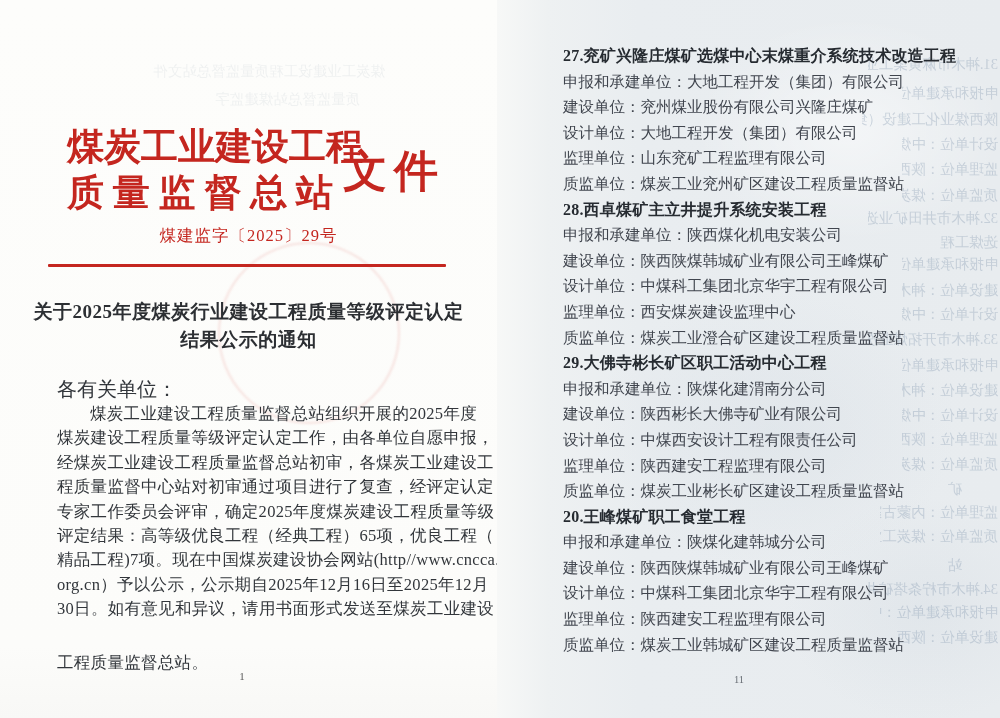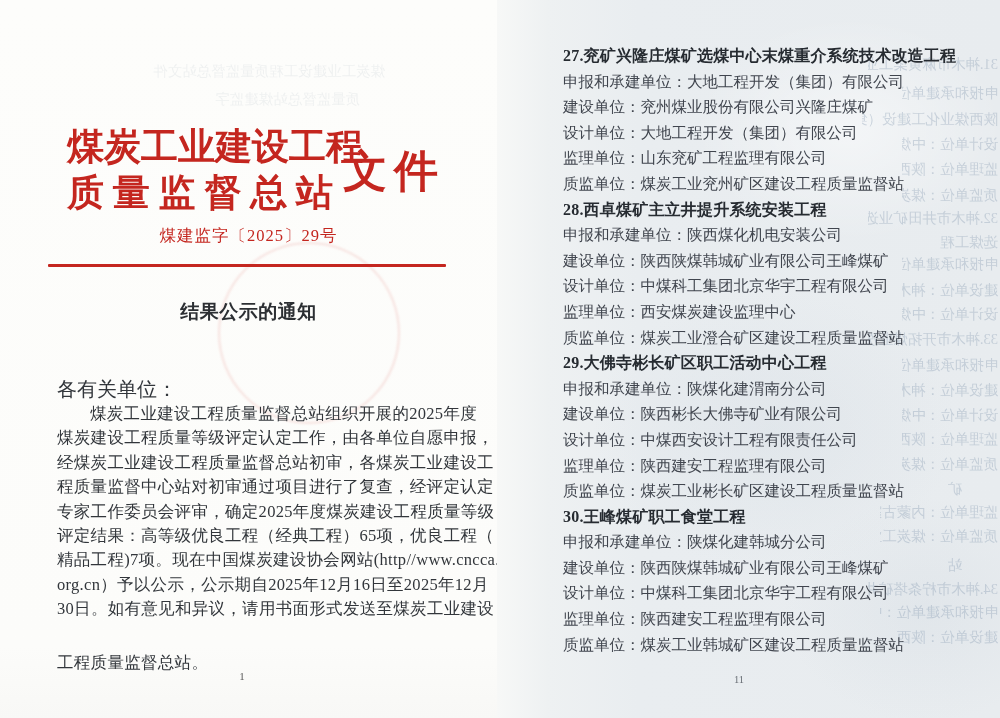--- a/index.html
+++ b/index.html
@@ -109,20 +109,21 @@
       <div class="lh-line">煤炭工业建设工程</div>
       <div class="lh-line">质量监督总站</div>
     </div>
     <div class="lh-word">文件</div>
 
     <div class="doc-number">煤建监字〔2025〕29号</div>
 
     <div class="red-rule"></div>
 
     <div class="doc-title">
+      <div>关于2025年度煤炭行业建设工程质量等级评定认定</div>
       <div>结果公示的通知</div>
     </div>
 
     <div class="salutation">各有关单位：</div>
 
     <div class="body-lines" id="body-lines">
         <div class="body-line indent">煤炭工业建设工程质量监督总站组织开展的2025年度</div>
         <div class="body-line">煤炭建设工程质量等级评定认定工作，由各单位自愿申报，</div>
         <div class="body-line">经煤炭工业建设工程质量监督总站初审，各煤炭工业建设工</div>
         <div class="body-line">程质量监督中心站对初审通过项目进行了复查，经评定认定</div>
@@ -178,21 +179,21 @@
         <div class="doc-line"><span>建设单位：</span><span>陕西陕煤韩城矿业有限公司王峰煤矿</span></div>
         <div class="doc-line"><span>设计单位：</span><span>中煤科工集团北京华宇工程有限公司</span></div>
         <div class="doc-line"><span>监理单位：</span><span>西安煤炭建设监理中心</span></div>
         <div class="doc-line"><span>质监单位：</span><span>煤炭工业澄合矿区建设工程质量监督站</span></div>
         <div class="doc-line item-heading"><span>29.</span><span>大佛寺彬长矿区职工活动中心工程</span></div>
         <div class="doc-line"><span>申报和承建单位：</span><span>陕煤化建渭南分公司</span></div>
         <div class="doc-line"><span>建设单位：</span><span>陕西彬长大佛寺矿业有限公司</span></div>
         <div class="doc-line"><span>设计单位：</span><span>中煤西安设计工程有限责任公司</span></div>
         <div class="doc-line"><span>监理单位：</span><span>陕西建安工程监理有限公司</span></div>
         <div class="doc-line"><span>质监单位：</span><span>煤炭工业彬长矿区建设工程质量监督站</span></div>
-        <div class="doc-line item-heading"><span>30.</span><span>王峰煤矿职工食堂工程</span></div>
+        <div class="doc-line item-heading"><span>20.</span><span>王峰煤矿职工食堂工程</span></div>
         <div class="doc-line"><span>申报和承建单位：</span><span>陕煤化建韩城分公司</span></div>
         <div class="doc-line"><span>建设单位：</span><span>陕西陕煤韩城矿业有限公司王峰煤矿</span></div>
         <div class="doc-line"><span>设计单位：</span><span>中煤科工集团北京华宇工程有限公司</span></div>
         <div class="doc-line"><span>监理单位：</span><span>陕西建安工程监理有限公司</span></div>
         <div class="doc-line"><span>质监单位：</span><span>煤炭工业韩城矿区建设工程质量监督站</span></div>
       </div>
 
     <div class="page-num-right">11</div>
   </section>
 

